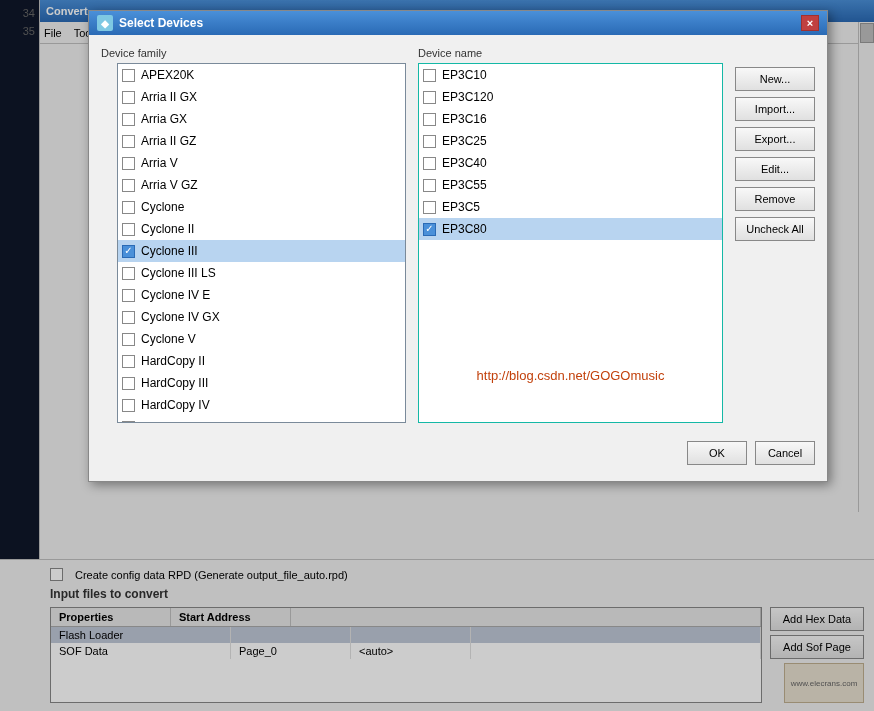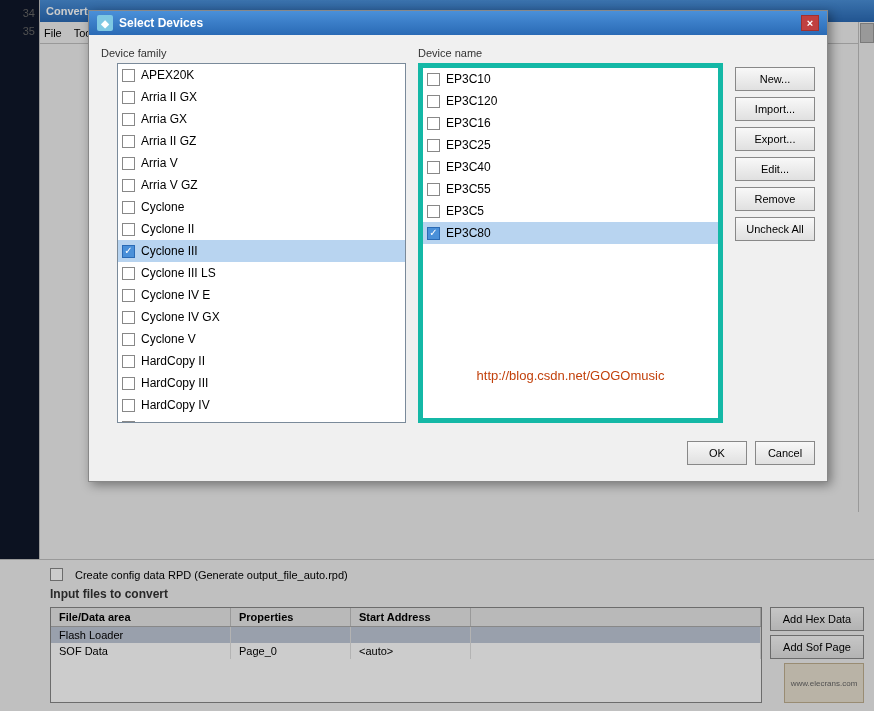--- a/index.html
+++ b/index.html
@@ -154,21 +154,21 @@
       color: white;
       font-size: 10px;
       line-height: 1;
     }
 
     
     .device-name-panel {
       flex: 1;
     }
     .device-name-list {
-      border: 5px solid #14b8a6;
+      border: 1px solid #14b8a6;
       background: white;
       height: 360px;
       overflow-y: auto;
     }
 
     
     .action-buttons {
       display: flex;
       flex-direction: column;
       gap: 6px;
@@ -321,21 +321,20 @@
   <div class="create-config-row">
     <div class="checkbox"></div>
     <span>Create config data RPD (Generate output_file_auto.rpd)</span>
   </div>
 
   <div class="input-files-label">Input files to convert</div>
 
   <div class="file-table-container">
     <div class="file-table">
       <div class="file-table-header">
-        <div class="col col-file">File/Data area</div>
         <div class="col col-props">Properties</div>
         <div class="col col-addr">Start Address</div>
         <div class="col col-rest"></div>
       </div>
       <div class="file-table-row header-row">
         <div class="col col-file">Flash Loader</div>
         <div class="col col-props"></div>
         <div class="col col-addr"></div>
         <div class="col col-rest"></div>
       </div>

